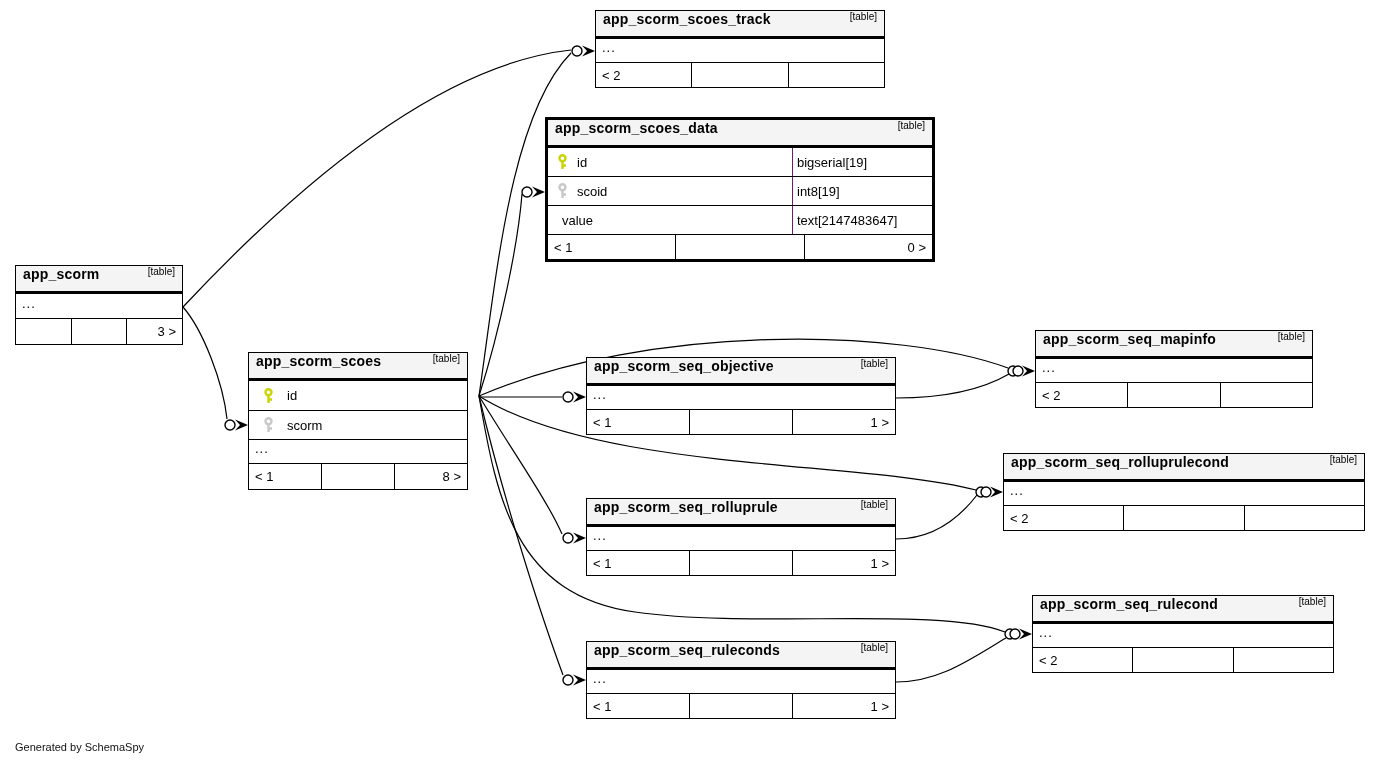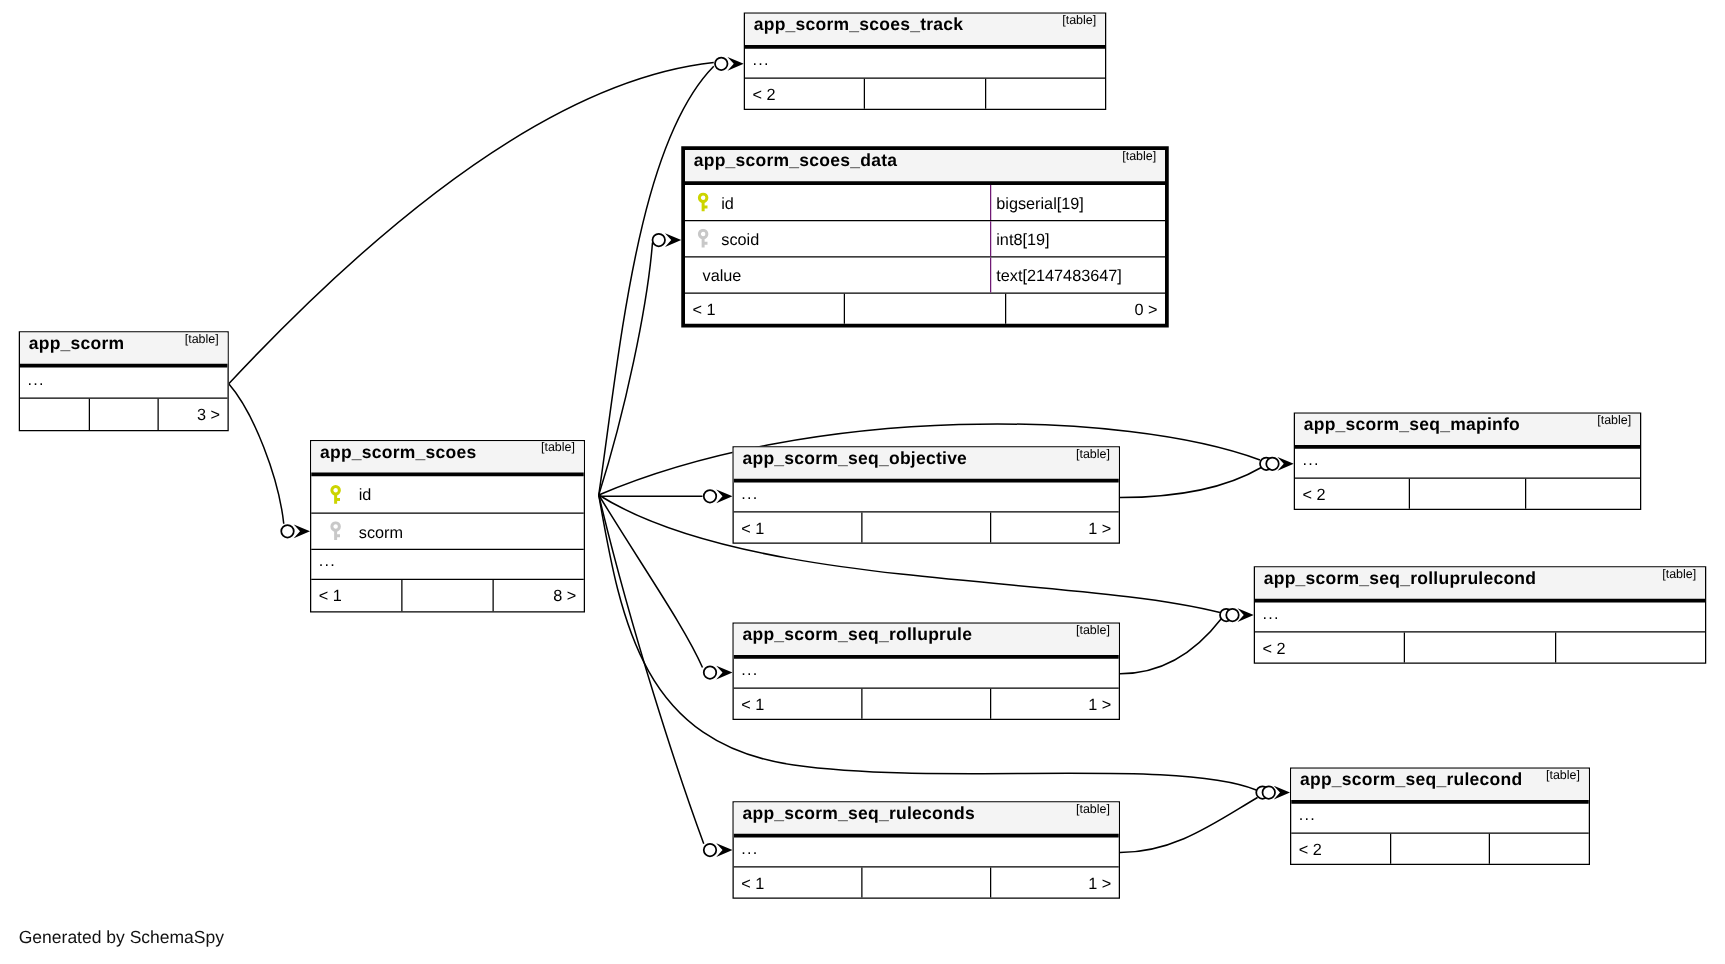--- a/index.html
+++ b/index.html
@@ -61,21 +61,21 @@
   .fcell{
     flex:1;display:flex;align-items:center;
     padding:0 6px;
     border-right:1px solid #000;
     white-space:pre;
   }
   .fcell:last-child{border-right:none;}
   .fcell.right{justify-content:flex-end;}
   #credit{
     position:absolute;left:15px;top:741px;
-    font-size:14px;color:#111;z-index:1;
+    font-size:11px;color:#111;z-index:1;
   }
 </style>
 </head>
 <body>
 
 <div id="canvas">
 
   <svg id="edges" width="1380" height="771" viewBox="0 0 1380 771">
     <defs>
       <g id="conn1">
@@ -254,21 +254,21 @@
       <span class="ttag">[table]</span>
     </div>
     <div class="ellipsis-row">...</div>
     <div class="tfoot">
       <span class="fcell">&lt; 1</span>
       <span class="fcell"></span>
       <span class="fcell right">1 &gt;</span>
     </div>
   </div>
 
-  <div class="db-table" style="left:1032px;top:595px;width:240px;margin-top:19px;">
+  <div class="db-table" style="left:1032px;top:595px;width:302px;">
     <div class="thead">
       <span class="tname">app_scorm_seq_rulecond</span>
       <span class="ttag">[table]</span>
     </div>
     <div class="ellipsis-row">...</div>
     <div class="tfoot">
       <span class="fcell">&lt; 2</span>
       <span class="fcell"></span>
       <span class="fcell right"></span>
     </div>

